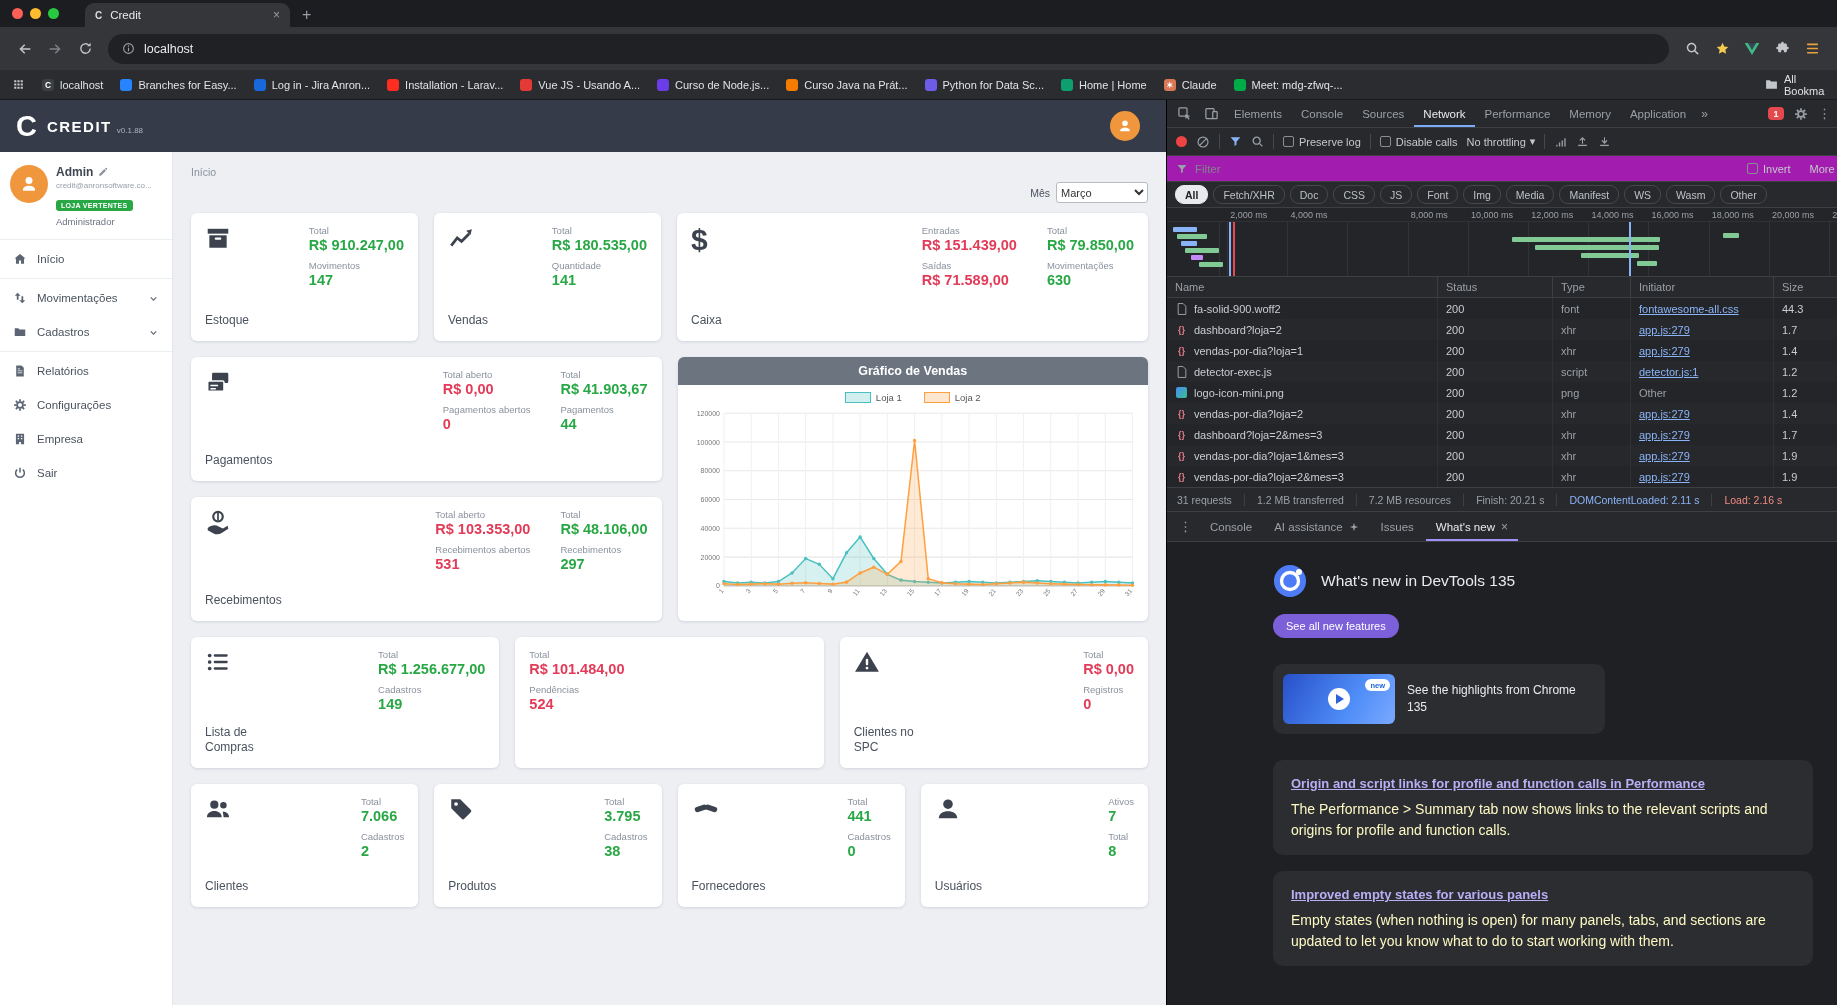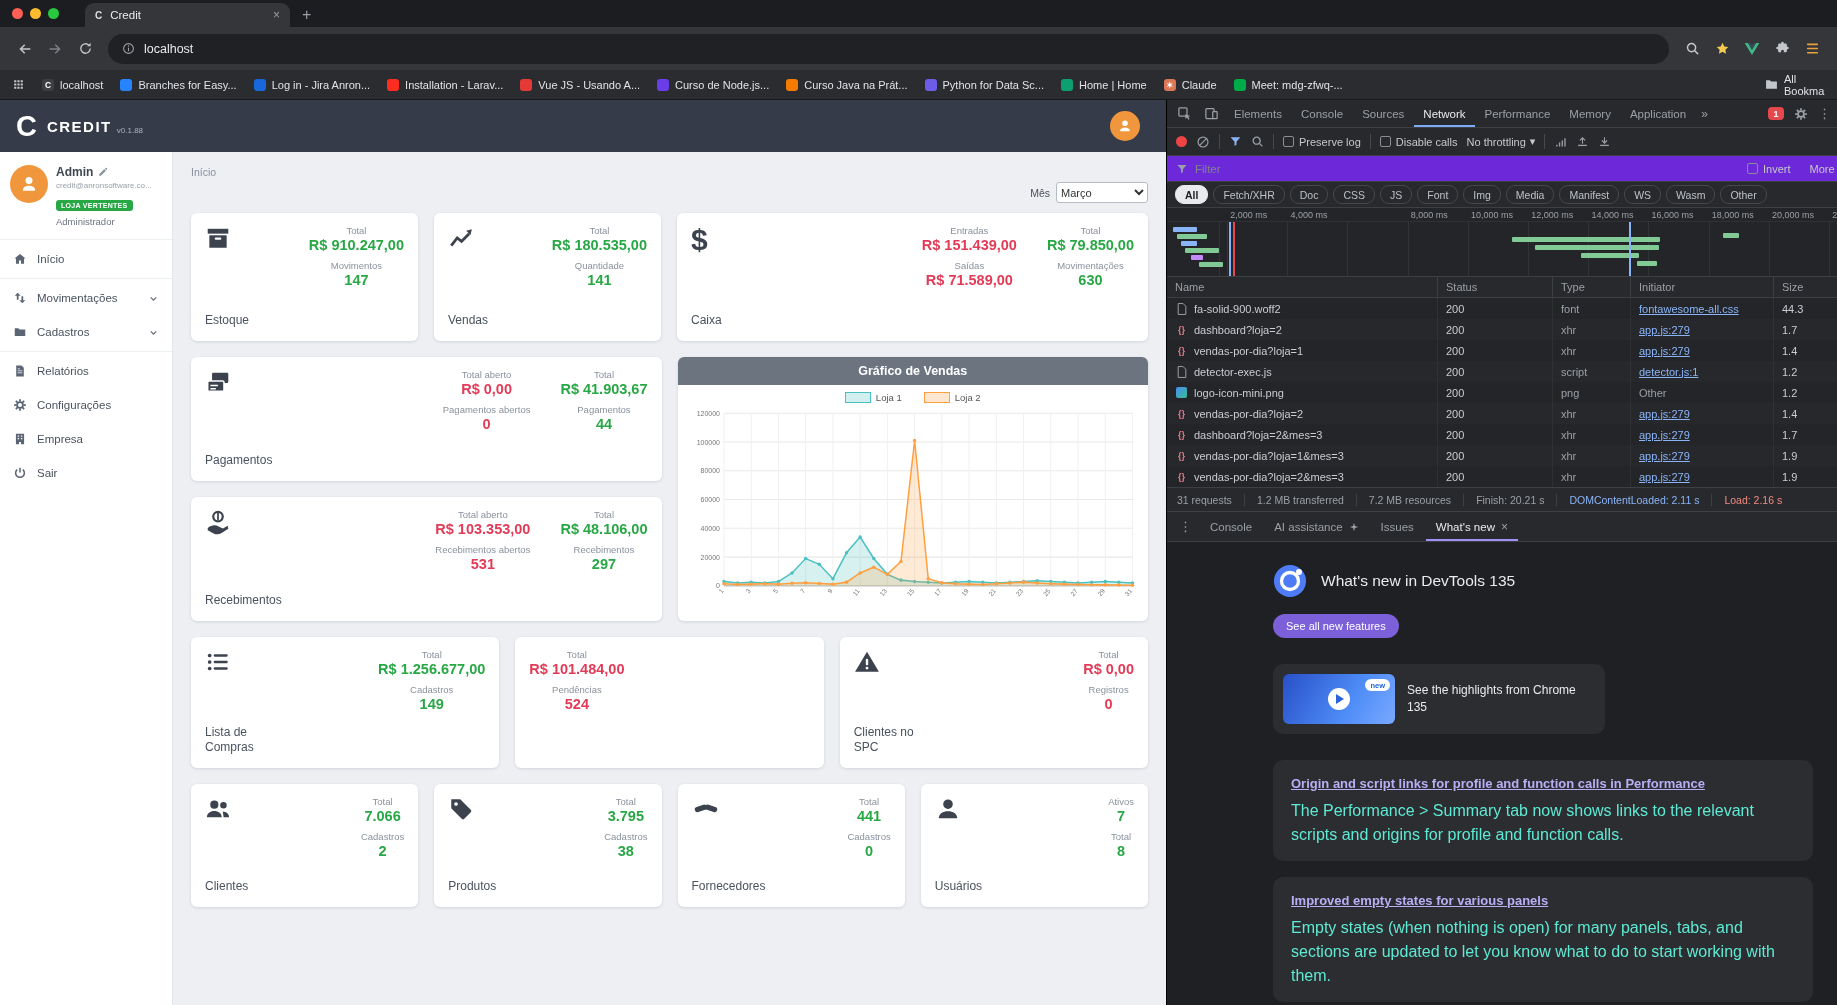--- a/index.html
+++ b/index.html
@@ -72,21 +72,21 @@
   .stack{display:flex;flex-direction:column;gap:16px}
   .grid3{display:grid;grid-template-columns:repeat(3,1fr);gap:16px;margin-bottom:16px}
   .grid4{display:grid;grid-template-columns:repeat(4,1fr);gap:16px}
 
   .card{background:#fff;border-radius:6px;box-shadow:0 1px 3px rgba(40,50,70,.14);padding:12px 14px;display:flex;justify-content:space-between}
   .h1{height:128px}.h2{height:124px}.h3{height:131px}.h4{height:123px}
   .c-left{display:flex;flex-direction:column;justify-content:space-between}
   .c-icon{color:#3c434e}
   .c-title{font-size:12px;color:#4a525e;line-height:1.3;max-width:84px}
   .stats{display:flex;gap:30px}
-  .s-col{display:flex;flex-direction:column;align-items:center}
+  .s-col{display:flex;flex-direction:column;align-items:flex-start}
   .s-label{font-size:9.5px;color:#8a919e;margin-bottom:1px;white-space:nowrap}
   .s-value{font-size:14.5px;font-weight:bold;margin-bottom:7px;white-space:nowrap}
   .green{color:#28a745}.red{color:#e23a57}
   .big-dollar{font-size:30px;font-weight:bold;color:#3c434e;line-height:1}
 
   .chart-card{background:#fff;border-radius:6px;box-shadow:0 1px 3px rgba(40,50,70,.14);height:264px;display:flex;flex-direction:column;overflow:hidden}
   .chart-head{background:#6c7480;color:#fff;font-size:12.5px;font-weight:bold;text-align:center;padding:7px 0}
   .legend{display:flex;justify-content:center;gap:22px;padding:7px 0 2px}
   .lg{display:flex;align-items:center;gap:5px;font-size:9.5px;color:#555}
   .sw{width:26px;height:11px;border:1.5px solid}
@@ -107,21 +107,21 @@
 
   .net-toolbar{height:28px;background:#28292c;border-bottom:1px solid #3c4043;display:flex;align-items:center;padding:0 9px;gap:9px;flex-shrink:0;overflow:hidden}
   .rec-dot{width:11px;height:11px;border-radius:50%;background:#ee4444}
   .tb-ic{color:#9aa0a6;display:flex}
   .tb-ic.blue{color:#8ab4f8}
   .vd{width:1px;height:15px;background:#47484c;flex-shrink:0}
   .cb{display:flex;align-items:center;gap:5px;color:#c5c8cc;font-size:11px;white-space:nowrap}
   .cb-box{width:11px;height:11px;border:1.5px solid #8a8d91;border-radius:2px;flex-shrink:0}
   .dd{display:flex;align-items:center;gap:4px;color:#c5c8cc;font-size:11px;white-space:nowrap}
 
-  .filter-row{height:26px;background:#6d28d9;border-bottom:1px solid #3c4043;display:flex;align-items:center;padding:0 9px;gap:7px;flex-shrink:0;overflow:hidden}
+  .filter-row{height:26px;background:#a21caf;border-bottom:1px solid #3c4043;display:flex;align-items:center;padding:0 9px;gap:7px;flex-shrink:0;overflow:hidden}
   .filter-input{width:545px;background:transparent;border:none;outline:none;color:#dcdee2;font-size:11.5px;font-family:inherit;flex-shrink:0}
   .filter-input::placeholder{color:#80868b}
   .more-filters{color:#c5c8cc;font-size:11px;white-space:nowrap;flex-shrink:0;margin-left:12px}
 
   .chips-row{height:26px;background:#28292c;border-bottom:1px solid #3c4043;display:flex;gap:5px;align-items:center;padding:0 8px;overflow:hidden;flex-shrink:0}
   .chip{padding:2.5px 9px;border-radius:9px;font-size:10.5px;color:#bdc1c6;white-space:nowrap;border:1px solid #46474b}
   .chip.sel{background:#e8eaed;color:#202124;border-color:#e8eaed;font-weight:bold}
 
   .timeline{flex-shrink:0;border-bottom:1px solid #3c4043;background:#242528}
   .tl-labels{position:relative;height:14px;font-size:9px;color:#9aa0a6;overflow:hidden;border-bottom:1px solid #303134}
@@ -159,21 +159,21 @@
   .wn-title{font-size:15.5px;color:#e8eaed}
   .wn-btn{display:inline-block;background:#7c60d9;color:#fff;font-size:11px;padding:6px 13px;border-radius:14px;border:none;margin-bottom:26px;font-family:inherit}
   .hl-card{width:332px;background:#2b2d31;border-radius:10px;padding:10px;display:flex;gap:12px;align-items:center;margin-bottom:26px}
   .hl-img{width:112px;height:50px;border-radius:6px;background:linear-gradient(120deg,#2850c8,#4e8cf7 60%,#7aa9ff);position:relative;flex-shrink:0}
   .hl-play{position:absolute;left:50%;top:50%;transform:translate(-50%,-50%);width:22px;height:22px;border-radius:50%;background:#fff}
   .hl-play::after{content:'';position:absolute;left:8px;top:6px;border-left:8px solid #2b62d9;border-top:5px solid transparent;border-bottom:5px solid transparent}
   .hl-badge{position:absolute;top:5px;right:5px;background:#fff;color:#1a66d9;font-size:7.5px;font-weight:bold;padding:1.5px 5px;border-radius:7px}
   .hl-text{font-size:12px;color:#e8eaed;line-height:1.4}
   .wn-card{width:540px;background:#2b2d31;border-radius:10px;padding:14px 18px;margin-bottom:16px}
   .wn-h{font-size:13px;font-weight:bold;color:#b9aef5;text-decoration:underline;margin-bottom:8px;display:inline-block}
-  .wn-b{font-size:16px;color:#5eead4;line-height:1.5}
+  .wn-b{font-size:14px;color:#fef9c3;line-height:1.5}
 </style>
 </head>
 <body>
 
 <div class="window">
 
   <div class="tabstrip">
     <div class="traffic">
       <span class="tl-dot" style="background:#ff5f57"></span>
       <span class="tl-dot" style="background:#febc2e"></span>

